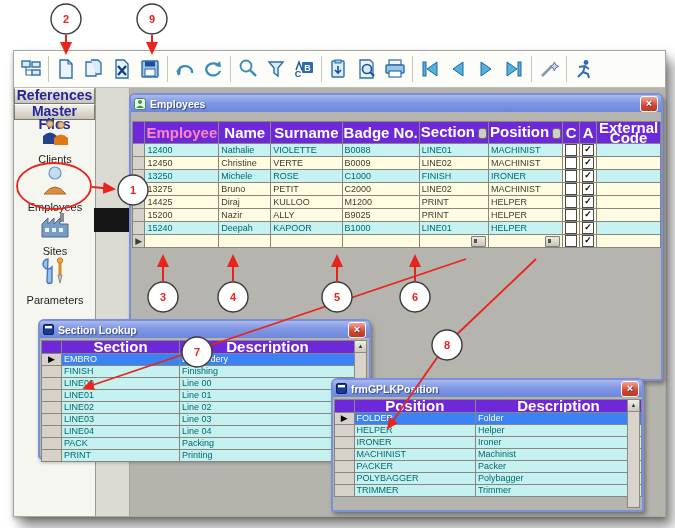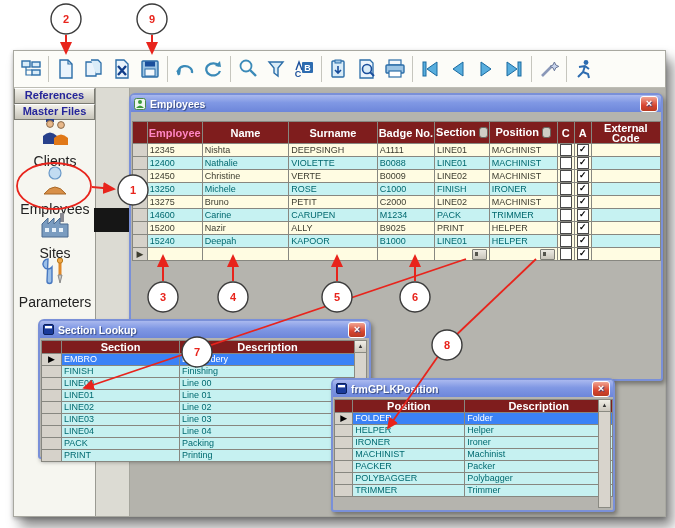--- a/index.html
+++ b/index.html
@@ -10,42 +10,42 @@
   
   .toolbar{position:absolute;left:0;top:0;width:100%;height:37px;background:#fcfcf8;
            border-bottom:1px solid #bdbdb5;display:flex;align-items:center;padding-left:3px;box-sizing:border-box;}
   .tbtn{width:28px;height:28px;display:flex;align-items:center;justify-content:center;flex:0 0 auto;}
   .tsep{width:1px;height:26px;background:#c6c6be;margin:0 3px;flex:0 0 auto;}
   .tbtn svg{display:block;}
   
   .sidebar{position:absolute;left:0;top:37px;width:82px;height:428px;background:#f6f6f0;
            border-right:1px solid #9a9a92;box-sizing:border-box;}
   .side-tab{height:14px;background:linear-gradient(#f2f1ea,#c7c4b9);border:1px solid #7a7a72;
-            border-top-color:#fff;font-size:11px;font-weight:bold;color:#26269a;text-align:center;
+            border-top-color:#fff;font-size:14px;font-weight:bold;color:#26269a;text-align:center;
             line-height:13px;cursor:pointer;}
   .side-item{position:absolute;left:0;width:82px;text-align:center;cursor:pointer;}
-  .side-item .lbl{font-size:14px;color:#222;display:block;margin-top:1px;}
+  .side-item .lbl{font-size:11px;color:#222;display:block;margin-top:1px;}
   
   .mdi{position:absolute;left:82px;top:37px;width:569px;height:428px;background:#b4b3ac;}
   .strip{position:absolute;left:0;top:0;width:33px;height:428px;background:#dcdbd3;border-right:1px solid #a5a59d;}
   .blackrect{position:absolute;left:-2px;top:120px;width:35px;height:24px;background:#161616;}
   
   .win{position:absolute;background:#b5b4ae;border:2px solid #7a90d8;border-radius:6px 6px 3px 3px;
        box-shadow:2px 3px 4px rgba(0,0,0,.35);box-sizing:border-box;}
   .titlebar{height:17px;background:linear-gradient(180deg,#aab9ef 0%,#8098e4 45%,#6d86da 100%);
             border-radius:3px 3px 0 0;display:flex;align-items:center;padding:0 3px;
             color:#fff;font-weight:bold;font-size:10.5px;text-shadow:1px 1px 1px #33477e;}
   .titlebar .ticon{margin-right:4px;flex:0 0 auto;display:flex;}
   .closebtn{margin-left:auto;width:16px;height:14px;background:linear-gradient(#f2a492,#d7452f 60%,#b93a22);
             border:1px solid #fff;border-radius:3px;color:#fff;font-size:11px;line-height:12px;
             text-align:center;font-weight:bold;cursor:pointer;}
   
   table{border-collapse:collapse;table-layout:fixed;}
   .grid td,.grid th{border:1px solid #878780;padding:0 2px;overflow:hidden;white-space:nowrap;box-sizing:border-box;}
-  .grid th{background:#7f1d1d;color:#fff;font-size:11px;line-height:10px;padding:0 1px;}
+  .grid th{background:#6d28d9;color:#fff;font-size:15px;line-height:10px;padding:0 1px;}
   .grid td{font-size:9px;height:11px;line-height:11px;}
   .sel{background:#d6d2ca;border:1px solid #878780;padding:0;text-align:center;font-size:7px;color:#000;}
   .egrid{position:absolute;left:1px;top:26px;}
   .egrid .r-cream td{background:#fffce2;color:#3d3d30;}
   .egrid .r-cyan td{background:#c6f2f2;color:#00696f;}
   .egrid td.sel{background:#d6d2ca;}
   .egrid td.ck{text-align:center;background:#fffce2;}
   .th-emp{color:#ff85c2 !important;}
   .cb{display:inline-block;width:10px;height:10px;background:#fff;border:1px solid #4a4a4a;
       font-size:9px;line-height:9px;text-align:center;color:#000;font-weight:bold;vertical-align:middle;cursor:pointer;}
@@ -321,32 +321,20 @@
           <th>Surname</th>
           <th>Badge No.</th>
           <th><span>Section</span><span class="mouse-ic"></span></th>
           <th><span>Position</span><span class="mouse-ic"></span></th>
           <th>C</th>
           <th>A</th>
           <th style="white-space:normal;">External Code</th>
         </tr>
       </thead>
       <tbody>
-          <tr class="r-cream">
-            <td class="sel"></td>
-            <td>12345</td>
-            <td>Nishta</td>
-            <td>DEEPSINGH</td>
-            <td>A1111</td>
-            <td>LINE01</td>
-            <td>MACHINIST</td>
-            <td class="ck"><span class="cb"></span></td>
-            <td class="ck"><span class="cb">✓</span></td>
-            <td></td>
-          </tr>
           <tr class="r-cyan">
             <td class="sel"></td>
             <td>12400</td>
             <td>Nathalie</td>
             <td>VIOLETTE</td>
             <td>B0088</td>
             <td>LINE01</td>
             <td>MACHINIST</td>
             <td class="ck"><span class="cb"></span></td>
             <td class="ck"><span class="cb">✓</span></td>
@@ -381,28 +369,28 @@
             <td>13275</td>
             <td>Bruno</td>
             <td>PETIT</td>
             <td>C2000</td>
             <td>LINE02</td>
             <td>MACHINIST</td>
             <td class="ck"><span class="cb"></span></td>
             <td class="ck"><span class="cb">✓</span></td>
             <td></td>
           </tr>
-          <tr class="r-cyan">
-            <td class="sel"></td>
-            <td>14600</td>
-            <td>Carine</td>
-            <td>CARUPEN</td>
-            <td>M1234</td>
-            <td>PACK</td>
-            <td>TRIMMER</td>
+          <tr class="r-cream">
+            <td class="sel"></td>
+            <td>14425</td>
+            <td>Diraj</td>
+            <td>KULLOO</td>
+            <td>M1200</td>
+            <td>PRINT</td>
+            <td>HELPER</td>
             <td class="ck"><span class="cb"></span></td>
             <td class="ck"><span class="cb">✓</span></td>
             <td></td>
           </tr>
           <tr class="r-cream">
             <td class="sel"></td>
             <td>15200</td>
             <td>Nazir</td>
             <td>ALLY</td>
             <td>B9025</td>
@@ -514,21 +502,21 @@
             <td>PRINT</td>
             <td>Printing</td>
           </tr>
         </tbody>
     </table>
     <div class="vscroll" style="right:2px;top:19px;height:115px;">
       <div class="up">▲</div>
     </div>
   </div>
 
-  <div class="win" style="left:317px;top:327px;width:284px;height:134px;z-index:5;">
+  <div class="win" style="left:317px;top:327px;width:313px;height:134px;z-index:5;">
     <div class="titlebar">
       <span class="ticon">
           <svg width="11" height="11" viewBox="0 0 11 11">
             <rect x="0.5" y="0.5" width="10" height="10" rx="1.5" fill="#1a3a9a" stroke="#0c205c"></rect>
             <rect x="2" y="2" width="7" height="2.4" fill="#fff"></rect>
           </svg>
         </span>
       <span>frmGPLKPosition</span>
       <span class="closebtn">×</span>
     </div>

